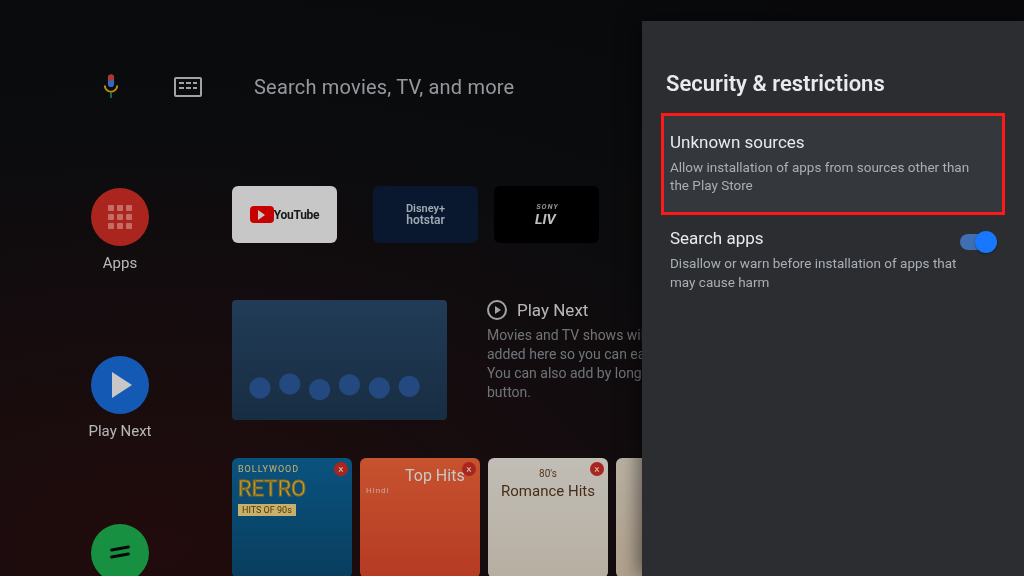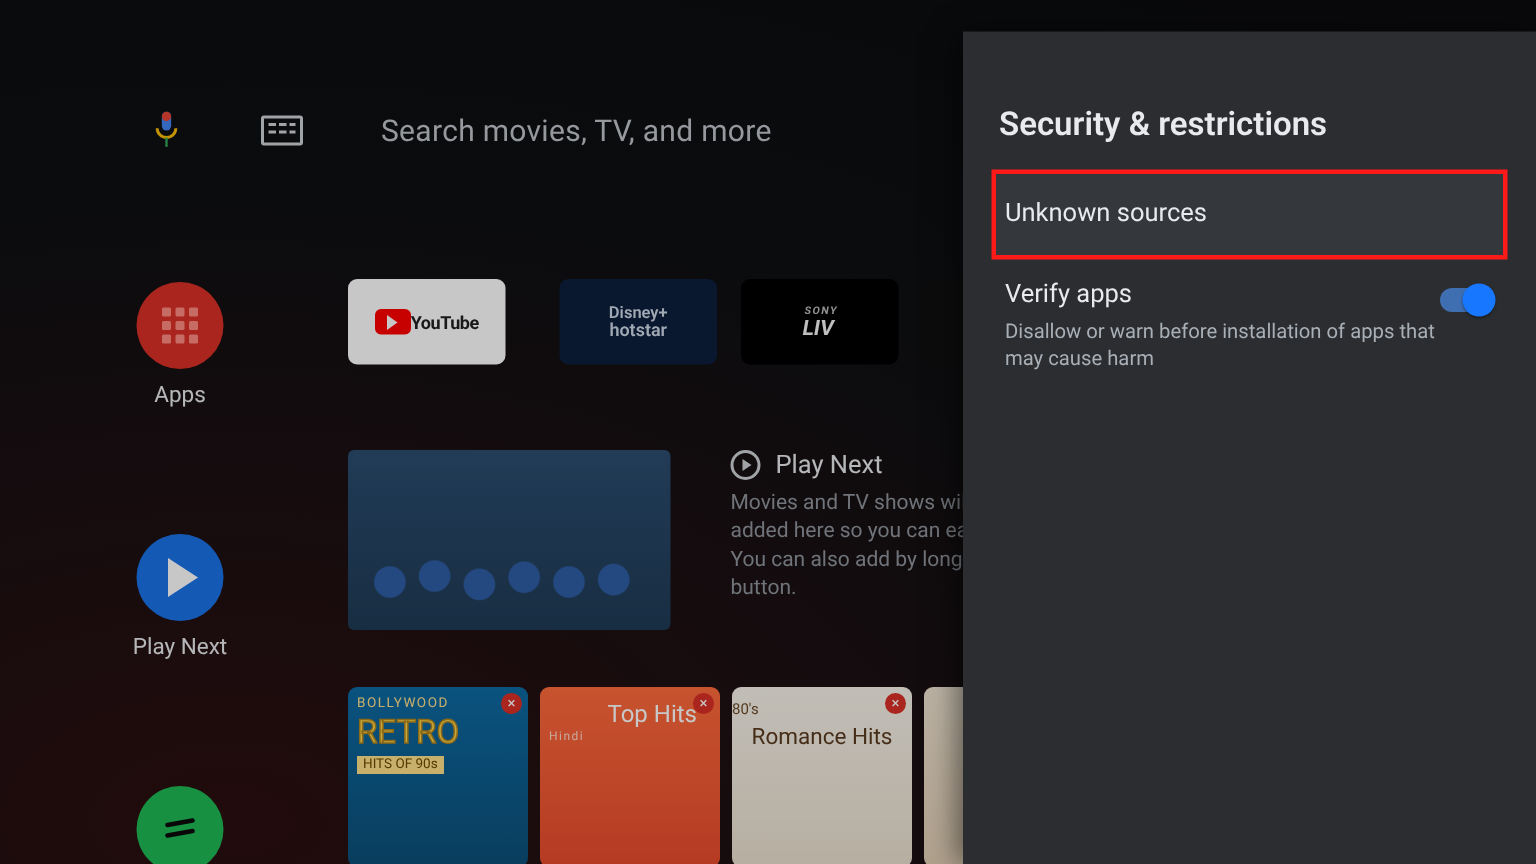--- a/index.html
+++ b/index.html
@@ -75,21 +75,21 @@
   .ctile .badge { position:absolute; top:4px; right:4px; width:14px; height:14px; border-radius:50%; background:#d93025; display:flex; align-items:center; justify-content:center; color:#fff; font-size:10px; }
   .ctile .cap { position:absolute; left:6px; right:6px; color:#fff; font-weight:400; }
   .t1 { background:linear-gradient(180deg,#0d6aa3,#0b4f78); }
   .t1 .cap1 { top:6px; font-size:9px; letter-spacing:1px; color:#ffe08a; }
   .t1 .cap2 { top:18px; font-size:22px; color:#ffd84d; -webkit-text-stroke:1px #b3861e; }
   .t1 .cap3 { top:46px; font-size:9px; background:#ffe08a; color:#6b4a00; padding:1px 4px; width:max-content; }
   .t2 { background:linear-gradient(180deg,#ff6a3c,#e84b2c); }
   .t2 .cap1 { top:8px; font-size:16px;margin-left:39px; }
   .t2 .cap2 { top:28px; font-size:8px; color:#ffd7c9; letter-spacing:1px; }
   .t3 { background:linear-gradient(180deg,#f7f3ea,#eadfce); }
-  .t3 .cap1 { top:10px; font-size:10px; color:#6b4a2a; left:0; right:0; }
+  .t3 .cap1 { top:10px; font-size:10px; color:#6b4a2a; text-align:center; left:0; right:0; }
   .t3 .cap2 { top:24px; font-size:15px; color:#5a3a1e; text-align:center; left:0; right:0; }
   .t4 { background:linear-gradient(180deg,#f0e4d2,#e2cfb4); }
 
   
   .apps .grid { width:24px; height:24px; display:grid; grid-template-columns:repeat(3,6px); grid-template-rows:repeat(3,6px); gap:3px; }
   .apps .grid i { background:#ff8a80; border-radius:1px; }
   
   .play .tri { width:0; height:0; border-left:20px solid #fff; border-top:13px solid transparent; border-bottom:13px solid transparent; margin-left:5px; }
   
   .spot .sp { width:30px; height:30px; border-radius:50%; position:relative; }
@@ -220,22 +220,23 @@
       <span class="badge">×</span>
     </div>
   </div>
 </div>
 
 <div class="panel">
   <h1>Security &amp; restrictions</h1>
 
   <div class="setting focused">
     <div class="title">Unknown sources</div>
+    <div class="sub">Allow installation of apps from sources other than the Play Store</div>
   </div>
 
   <div class="setting">
-    <div class="title">Verify apps</div>
+    <div class="title">Search apps</div>
     <div class="sub">Disallow or warn before installation of apps that may cause harm</div>
     <div class="toggle" aria-checked="true">
       <div class="knob"></div>
     </div>
   </div>
 </div>
 
 </body></html>

